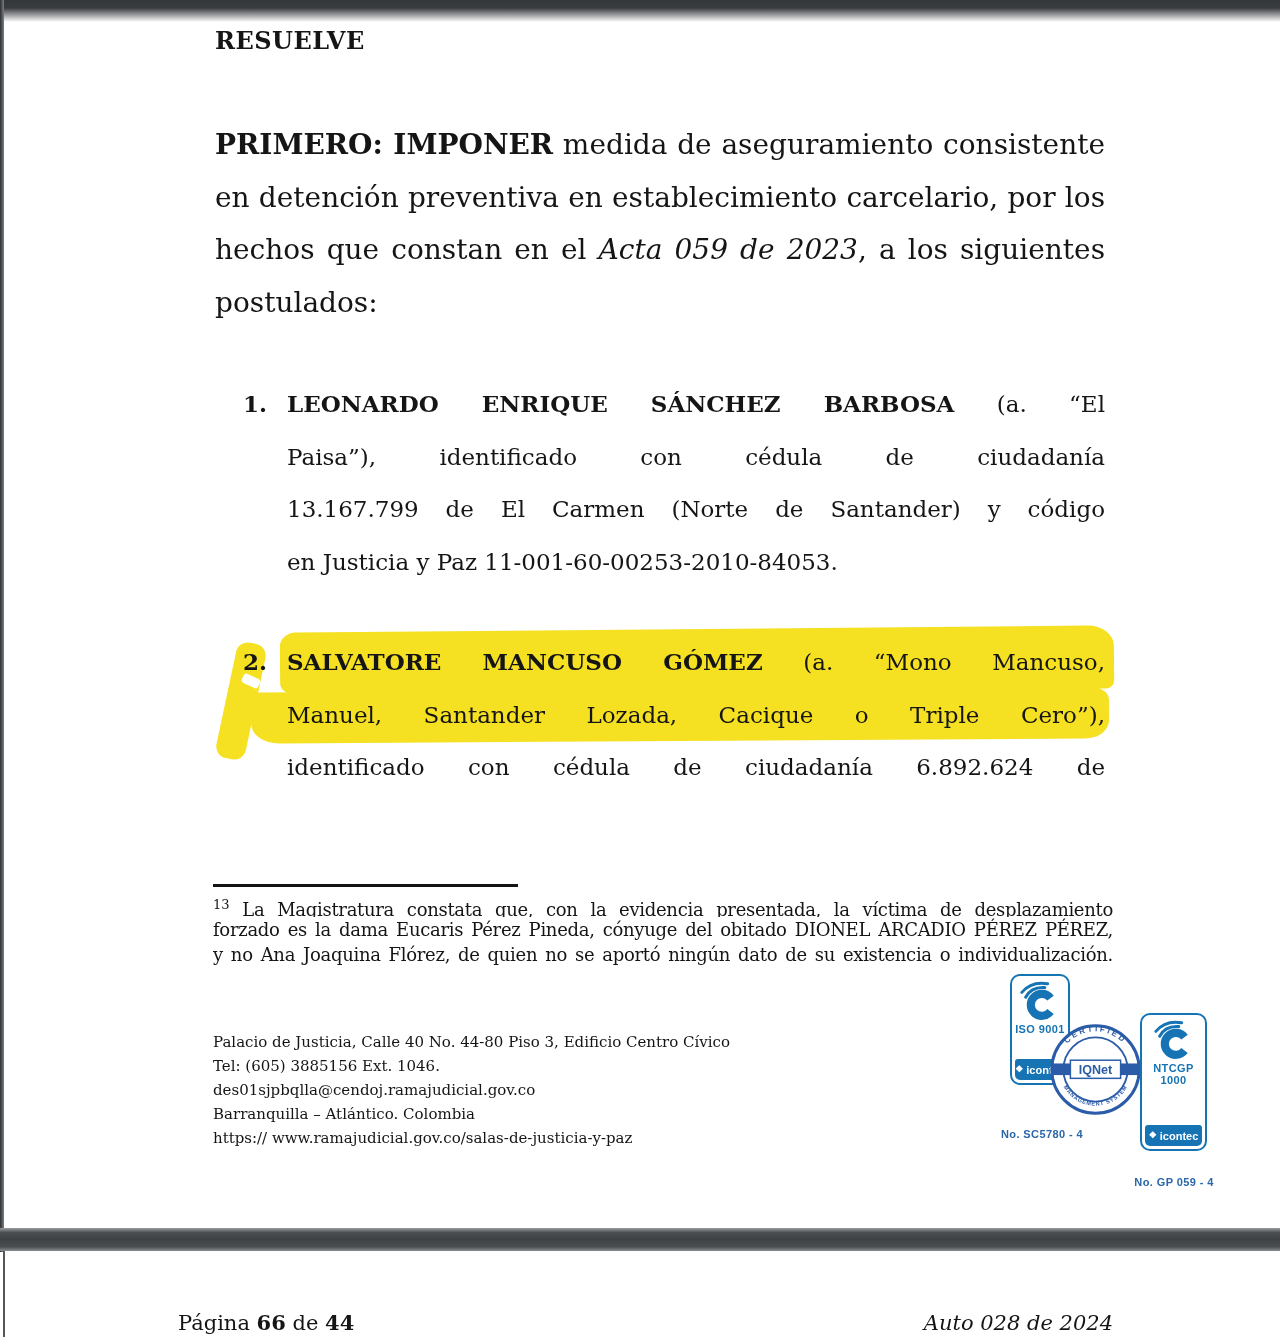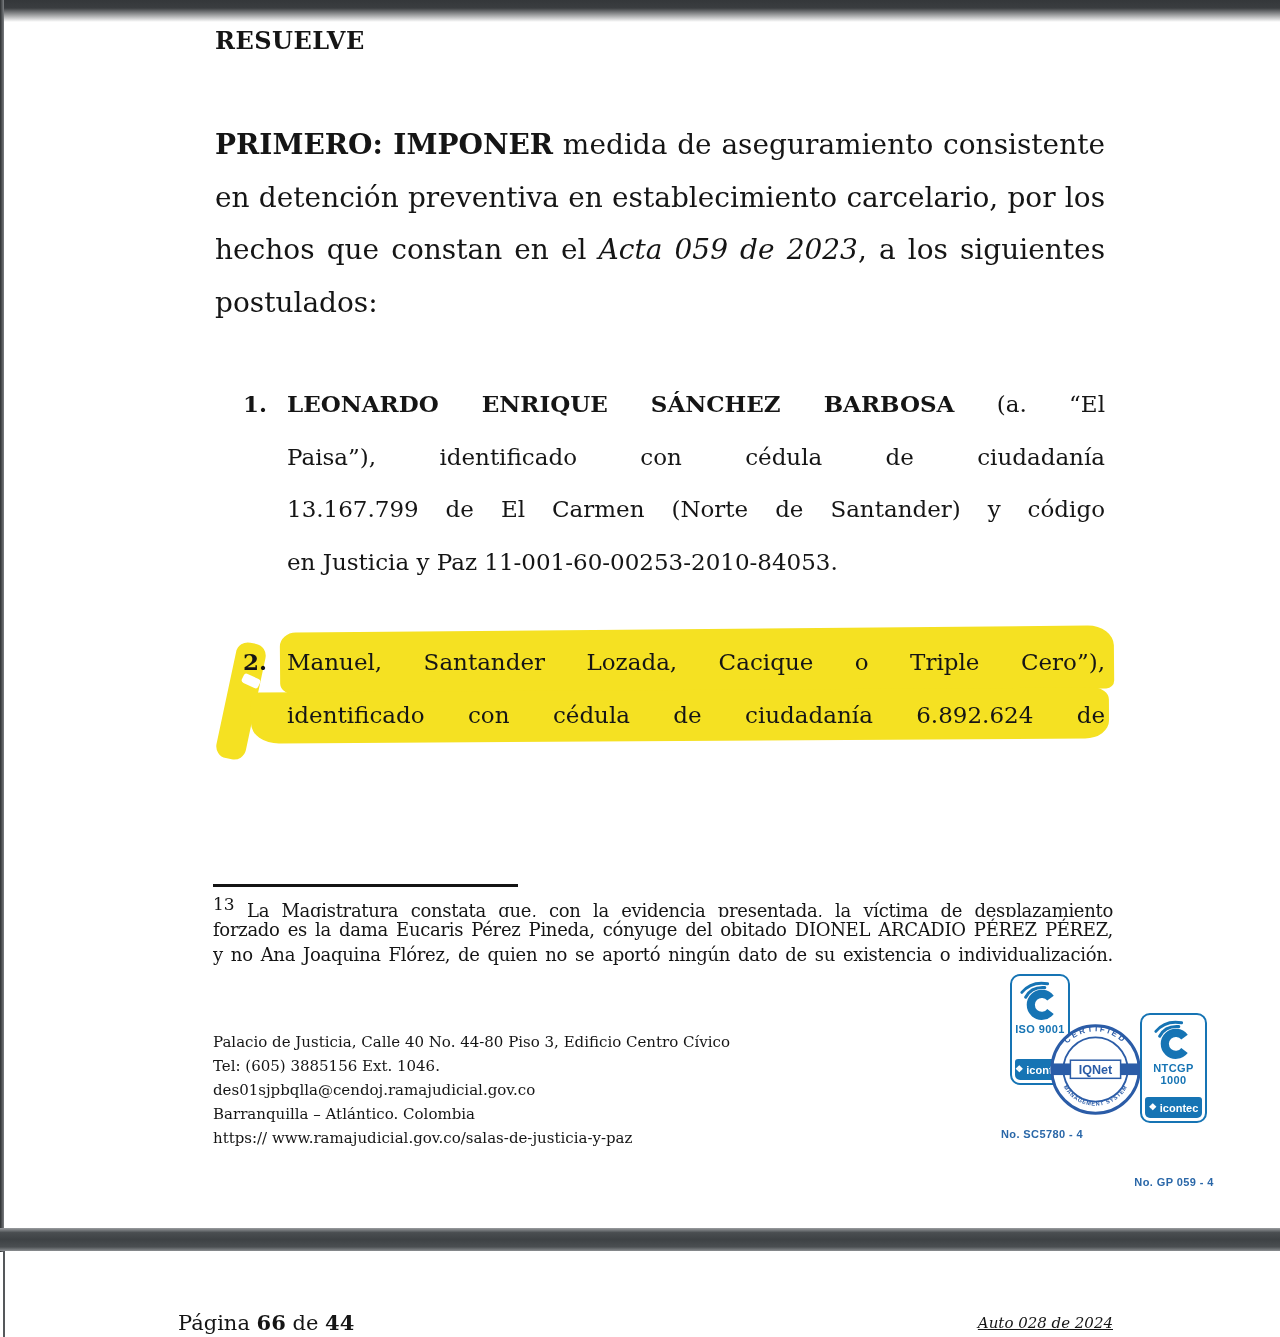--- a/index.html
+++ b/index.html
@@ -41,47 +41,47 @@
   .hl-stroke{left:226px;top:642px;width:30px;height:118px;
     border-radius:12px;transform:rotate(12deg);}
   .hl-notch{left:242px;top:676px;width:18px;height:10px;background:#fff;
     border-radius:3px;transform:rotate(25deg);z-index:1;}
 
   
   .fn-rule{left:213px;top:884px;width:305px;height:3px;background:#141414;z-index:2;}
   .footnote{left:213px;top:892px;width:900px;font-size:18px;line-height:25px;
     letter-spacing:-0.3px;z-index:2;}
   .footnote .jl{height:25px;}
-  .footnote sup{font-size:17px;letter-spacing:0;}
+  .footnote sup{font-size:13px;letter-spacing:0;}
 
   
   .address{left:213px;top:1030px;width:720px;font-size:15px;line-height:24px;z-index:2;}
 
   
   .badge{background:#fff;border:2.5px solid var(--icontec_blue,#1674B4);
     border-radius:10px;box-sizing:border-box;text-align:center;z-index:2;}
   .badge-iso{left:974px;top:974px;width:60px;height:111px;margin-left:36px;}
-  .badge-ntcgp{left:1140px;top:1013px;width:67px;height:110px;}
+  .badge-ntcgp{left:1140px;top:1013px;width:67px;height:138px;}
   .hand-svg{display:block;margin:3px auto 0;}
   .std{font:700 11px "Liberation Sans",sans-serif;color:var(--icontec_blue,#1674B4);
     letter-spacing:0.4px;line-height:12px;}
   .bar{position:absolute;bottom:3px;left:3px;right:3px;height:21px;
     background:var(--icontec_blue,#1674B4);border-radius:3px 3px 5px 5px;color:#fff;
     display:flex;align-items:center;justify-content:center;gap:3px;
     font:700 11px "Liberation Sans",sans-serif;}
   .bar .diamond{font-size:9px;line-height:9px;}
   .cap{font:700 11px "Liberation Sans",sans-serif;color:#2a67a8;
     letter-spacing:0.4px;text-align:center;z-index:2;}
   .cap-iso{left:960px;top:1128px;width:92px;margin-left:36px;}
   .cap-ntcgp{left:1132px;top:1128px;width:84px;margin-top:48px;}
   .iqnet{left:1049px;top:1023px;width:93px;height:93px;z-index:2;}
 
   
   .pager-left{left:178px;top:1311px;font-size:21px;line-height:24px;z-index:2;}
-  .pager-right{right:167px;top:1311px;font-size:15px;line-height:24px;font-style:italic;z-index:2;text-decoration:underline;}
+  .pager-right{right:167px;top:1311px;font-size:21px;line-height:24px;font-style:italic;z-index:2;}
 </style>
 </head>
 <body>
 
 <div class="abs top-shadow"></div>
 <div class="abs left-edge"></div>
 
 <div class="abs title">RESUELVE</div>
 
 <div class="abs para">
@@ -99,20 +99,21 @@
 <div class="abs num item1-num">1.</div>
 <div class="abs itext item1-text">
   <div class="jl"><b>LEONARDO ENRIQUE SÁNCHEZ BARBOSA</b><span> (a. “El</span></div>
   <div class="jl">Paisa”), identificado con cédula de ciudadanía</div>
   <div class="jl">13.167.799 de El Carmen (Norte de Santander) y código</div>
   <div class="jl last">en Justicia y Paz 11-001-60-00253-2010-84053.</div>
 </div>
 
 <div class="abs num item2-num">2.</div>
 <div class="abs itext item2-text">
+  <div class="jl"><b>SALVATORE MANCUSO GÓMEZ</b><span> (a. “Mono Mancuso,</span></div>
   <div class="jl">Manuel, Santander Lozada, Cacique o Triple Cero”),</div>
   <div class="jl">identificado con cédula de ciudadanía 6.892.624 de</div>
 </div>
 
 <div class="abs fn-rule"></div>
 <div class="abs footnote">
   <div class="jl"><sup>13</sup><span> La Magistratura constata que, con la evidencia presentada, la víctima de desplazamiento</span></div>
   <div class="jl">forzado es la dama Eucaris Pérez Pineda, cónyuge del obitado DIONEL ARCADIO PÉREZ PÉREZ,</div>
   <div class="jl">y no Ana Joaquina Flórez, de quien no se aportó ningún dato de su existencia o individualización.</div>
 </div>

